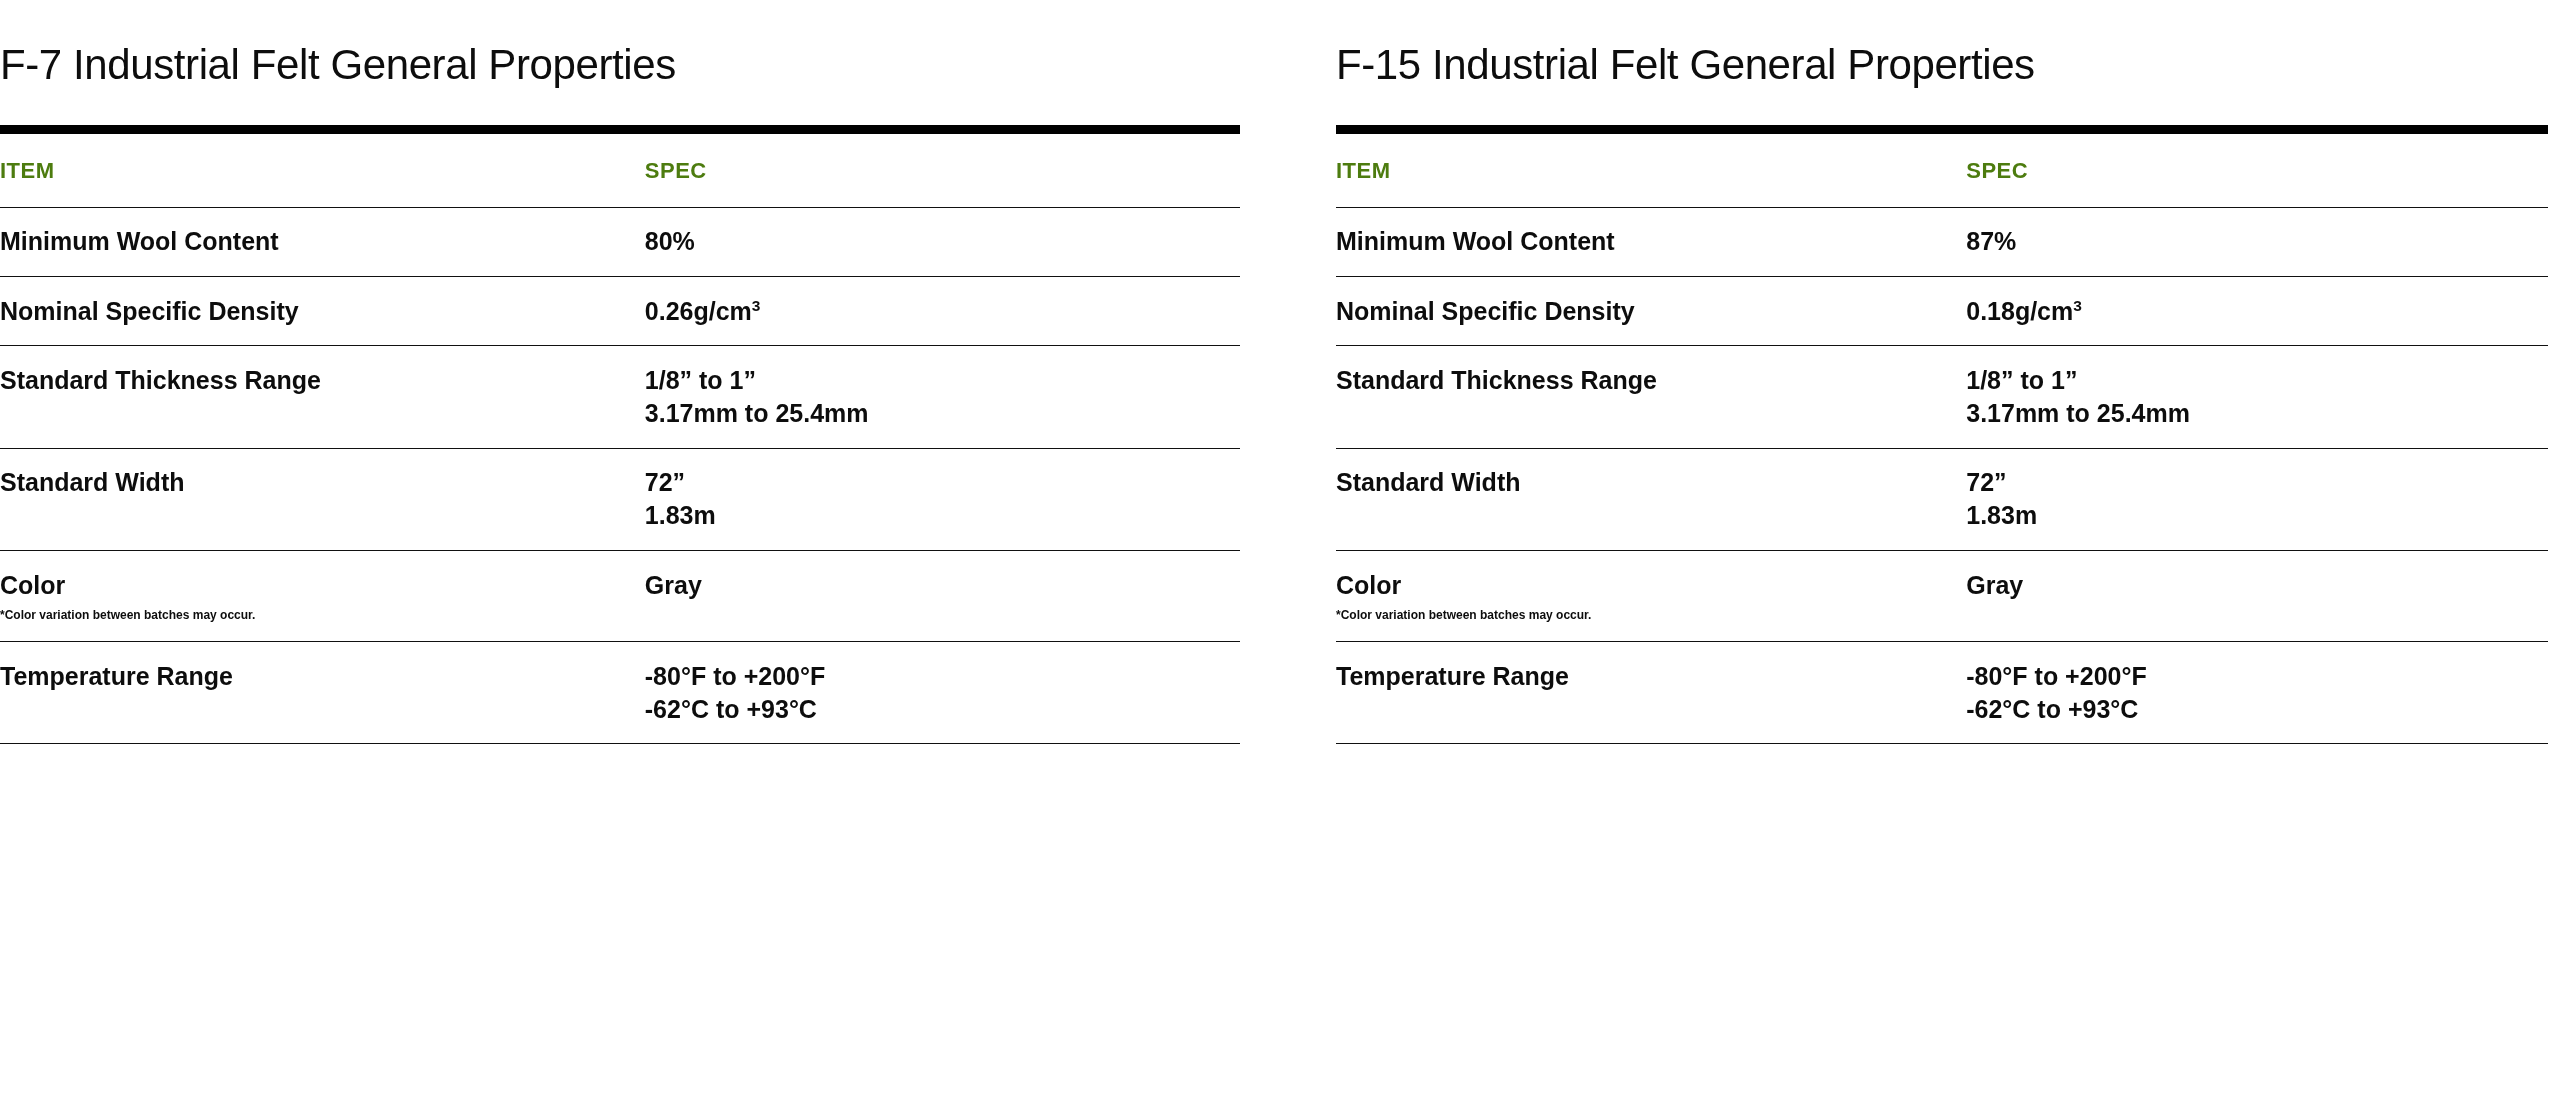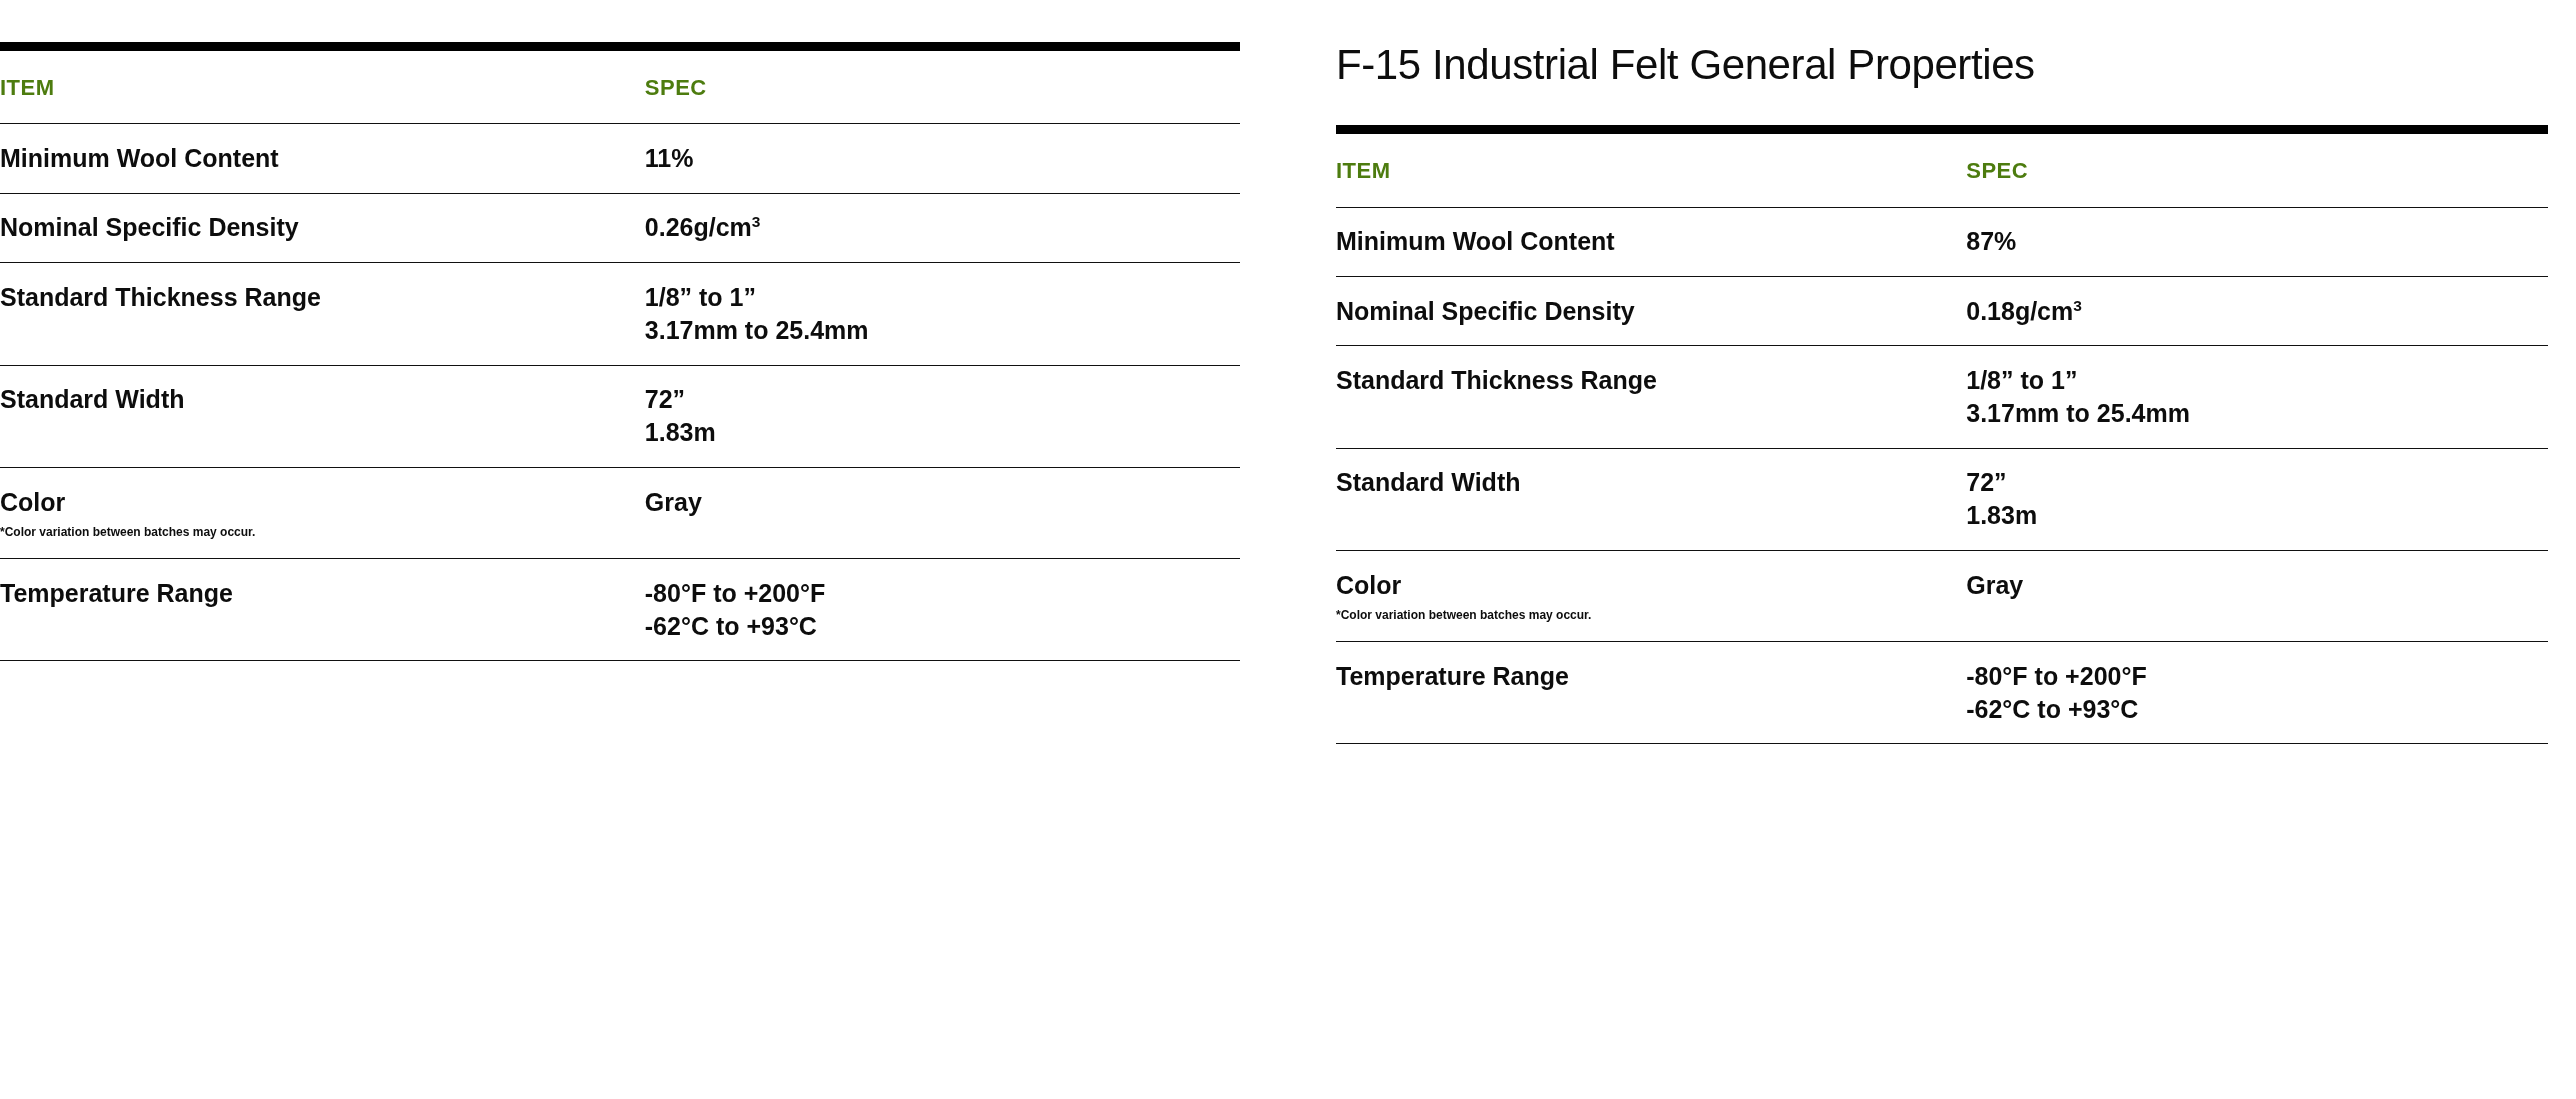--- a/index.html
+++ b/index.html
@@ -97,41 +97,42 @@
   .top-rule-wrap {
     width: 100%;
   }
 </style>
 </head>
 <body>
 
 <div class="page">
 
   <section class="panel panel-left">
+    <h1 class="panel-title">F-7 Industrial Felt General Properties</h1>
     <div class="top-rule-wrap">
       <div class="thead-rule"></div>
     </div>
     <table class="table">
       <colgroup>
           <col class="c-item">
           <col class="c-spec">
         </colgroup>
       <thead>
         <tr>
           <th>ITEM</th>
           <th>SPEC</th>
         </tr>
       </thead>
       <tbody>
         <tr>
           <td>
             <span>Minimum Wool Content</span>
           </td>
           <td>
-            <span>11%</span>
+            <span>80%</span>
           </td>
         </tr>
         <tr>
           <td>
             <span>Nominal Specific Density</span>
           </td>
           <td>
             <span>0.26g/cm</span><span class="sup">3</span>
           </td>
         </tr>

